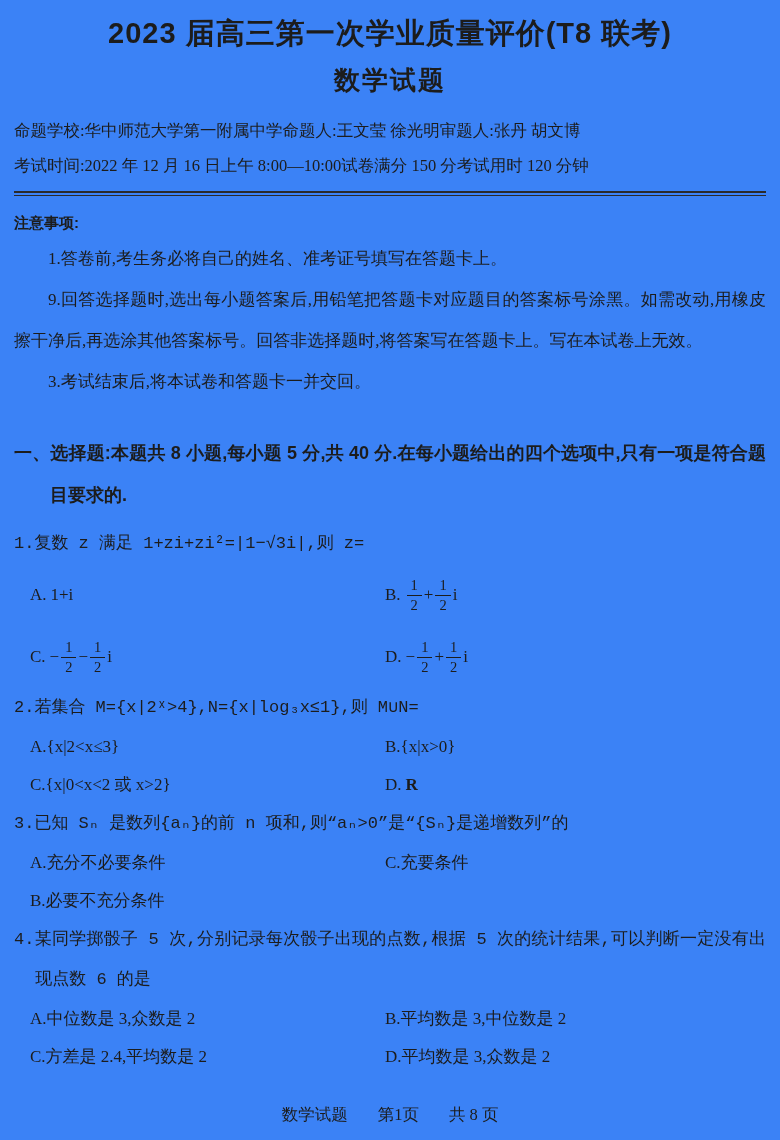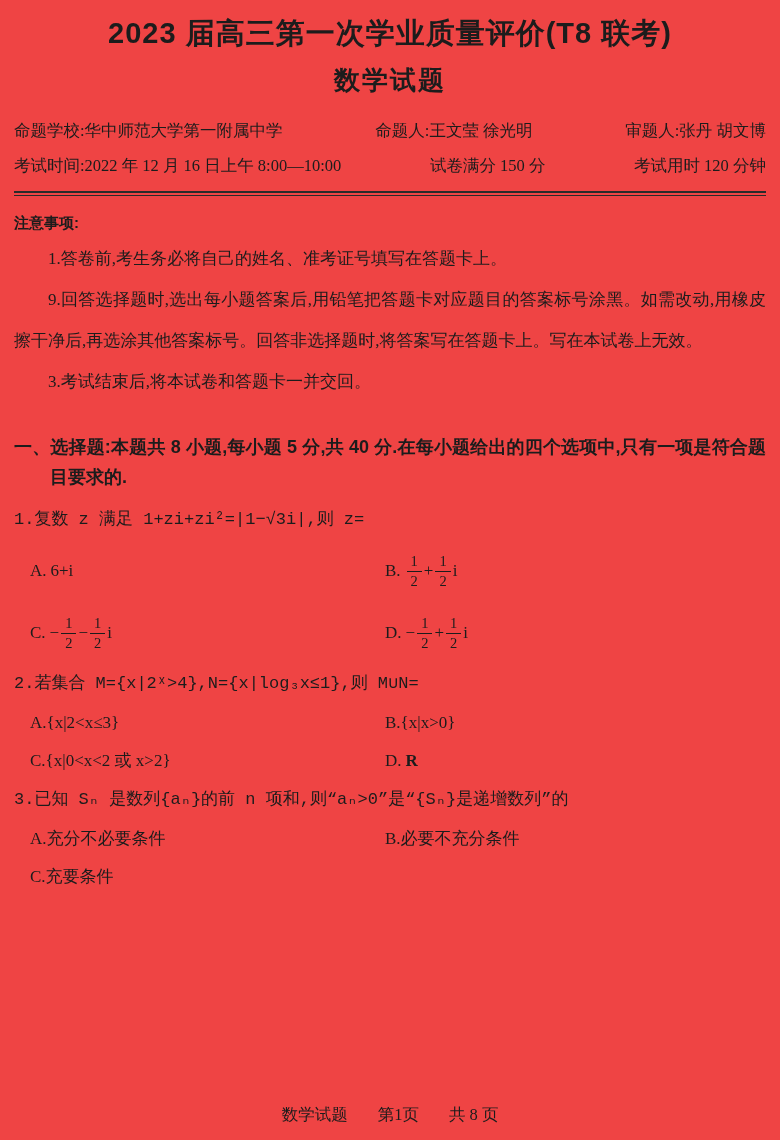--- a/index.html
+++ b/index.html
@@ -2,21 +2,21 @@
 <html><head>
 <meta charset="utf-8">
 <style>
   * { margin: 0; padding: 0; box-sizing: border-box; }
   html, body { background: #ffffff; }
   .page {
     position: relative;
     width: 780px;
     height: 1140px;
     margin: 0 auto;
-    background: #ef4444;
+    background: #3b82f6;
     color: #1c1c1c;
     font-family: "Liberation Serif", "DejaVu Serif", serif;
     font-size: 17px;
     padding: 0 14px;
     overflow: hidden;
   }
   
   .title1 {
     margin-top: 14px;
     text-align: center;
@@ -28,21 +28,20 @@
   .title2 {
     margin-top: 9px;
     text-align: center;
     font-family: "Liberation Sans", "DejaVu Sans", sans-serif;
     font-weight: 700;
     font-size: 26px;
     letter-spacing: 2px;
   }
   .meta-row {
     display: flex;
-    justify-content: space-between;
     align-items: baseline;
     font-size: 16.5px;
   }
   .meta-row1 { margin-top: 22px; }
   .meta-row2 { margin-top: 13px; }
   .double-rule {
     margin-top: 14px;
     height: 5px;
     border-top: 2.5px solid #2a2a2a;
     border-bottom: 1.2px solid #2a2a2a;
@@ -59,21 +58,21 @@
     text-align: justify;
     text-indent: 2em;
   }
   .notice p:first-of-type { margin-top: 5px; }
   
   .section-heading {
     margin-top: 30px;
     font-family: "Liberation Sans", "DejaVu Sans", sans-serif;
     font-weight: 700;
     font-size: 18px;
-    line-height: 30px;
+    line-height: 42px;
     padding-left: 2em;
     text-indent: -2em;
     text-align: justify;
   }
   
   .stem {
     line-height: 40px;
     padding-left: 1.25em;
     text-indent: -1.25em;
     text-align: justify;
@@ -144,21 +143,21 @@
     <p>3.考试结束后,将本试卷和答题卡一并交回。</p>
   </div>
 
   <div class="section-heading">一、选择题:本题共 8 小题,每小题 5 分,共 40 分.在每小题给出的四个选项中,只有一项是符合题目要求的.</div>
 
   <div>
     <p class="stem q1-stem">1.复数 z 满足 1+zi+zi²=|1−√3i|,则 z=</p>
     <div class="opts opts-frac">
       <span class="cell">
         <span class="opt-label">A.</span>
-        <span>6+i</span>
+        <span>1+i</span>
       </span>
       <span class="cell">
         <span class="opt-label">B.</span>
         <span class="mfrac">
             <span class="num">1</span>
             <span class="den">2</span>
           </span>
         <span>+</span>
         <span class="mfrac">
             <span class="num">1</span>
@@ -207,25 +206,34 @@
         <span class="opt-label">D.</span>
         <span class="bold-r">R</span>
       </span>
     </div>
   </div>
 
   <div>
     <p class="stem">3.已知 Sₙ 是数列{aₙ}的前 n 项和,则“aₙ&gt;0”是“{Sₙ}是递增数列”的</p>
     <div class="opts opts-plain">
       <span class="cell">A.充分不必要条件</span>
+      <span class="cell">C.充要条件</span>
       <span class="cell">B.必要不充分条件</span>
-      <span class="cell">C.充要条件</span>
-    </div>
-  </div>
-
+    </div>
+  </div>
+
+  <div>
+    <p class="stem">4.某同学掷骰子 5 次,分别记录每次骰子出现的点数,根据 5 次的统计结果,可以判断一定没有出现点数 6 的是</p>
+    <div class="opts opts-plain">
+      <span class="cell">A.中位数是 3,众数是 2</span>
+      <span class="cell">B.平均数是 3,中位数是 2</span>
+      <span class="cell">C.方差是 2.4,平均数是 2</span>
+      <span class="cell">D.平均数是 3,众数是 2</span>
+    </div>
+  </div>
 
   <div class="footer">
     <span>数学试题</span>
     <span>第1页</span>
     <span>共 8 页</span>
   </div>
 
 </div>
 
 </body></html>

